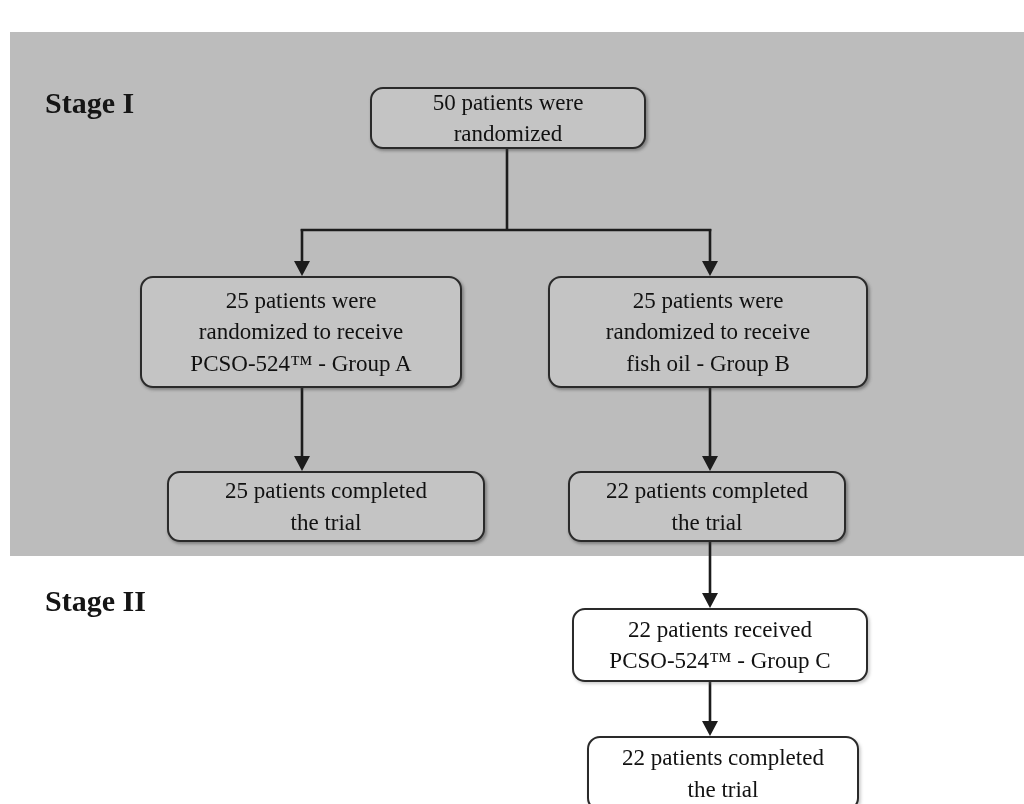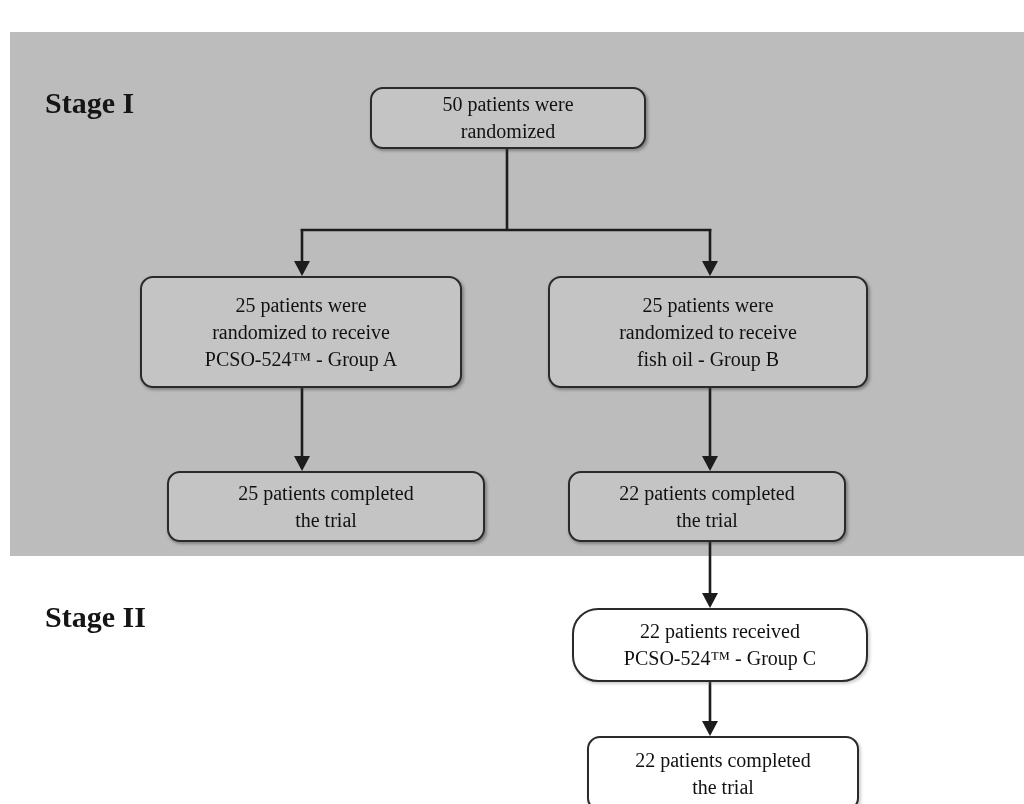--- a/index.html
+++ b/index.html
@@ -44,33 +44,33 @@
     display:flex;
     align-items:center;
     justify-content:center;
     text-align:center;
     box-shadow:1.5px 2px 3px rgba(60,60,60,0.45);
   }
   .box.g{background:var(--stage1-box-fill);}
   .box.w{background:var(--stage2-box-fill);box-shadow:1.5px 2px 3px rgba(120,120,120,0.35);}
   .bt{
     white-space:pre-line;
-    font-size:20px;
+    font-size:23px;
     line-height:1.35;
   }
 </style>
 </head>
 <body>
 
 <div class="canvas">
 
   <div class="stage1-bg"></div>
 
   <div class="stage-label" style="left:45px;top:66px;">Stage I</div>
-  <div class="stage-label" style="left:45px;top:580px;">Stage II</div>
+  <div class="stage-label" style="left:45px;top:564px;">Stage II</div>
 
   <svg class="connectors" width="1024" height="804" viewBox="0 0 1024 804">
     <g stroke="#1c1c1c" stroke-width="2.6" fill="none">
       <line x1="507" y1="128" x2="507" y2="211"></line>
       <line x1="300.7" y1="210" x2="711.3" y2="210"></line>
       <line x1="302" y1="209" x2="302" y2="242"></line>
       <line x1="710" y1="209" x2="710" y2="242"></line>
       <line x1="302" y1="367" x2="302" y2="438"></line>
       <line x1="710" y1="367" x2="710" y2="438"></line>
       <line x1="710" y1="521" x2="710" y2="575"></line>
@@ -106,21 +106,21 @@
   <div class="box g" style="left:167px;top:451px;width:318px;height:71px;">
     <span class="bt">25 patients completed
 the trial</span>
   </div>
 
   <div class="box g" style="left:568px;top:451px;width:278px;height:71px;">
     <span class="bt">22 patients completed
 the trial</span>
   </div>
 
-  <div class="box w" style="left:572px;top:588px;width:296px;height:74px;border-radius:26px;">
+  <div class="box w" style="left:572px;top:588px;width:296px;height:74px;">
     <span class="bt">22 patients received
 PCSO-524™ - Group C</span>
   </div>
 
   <div class="box w" style="left:587px;top:716px;width:272px;height:75px;">
     <span class="bt">22 patients completed
 the trial</span>
   </div>
 
 </div>

